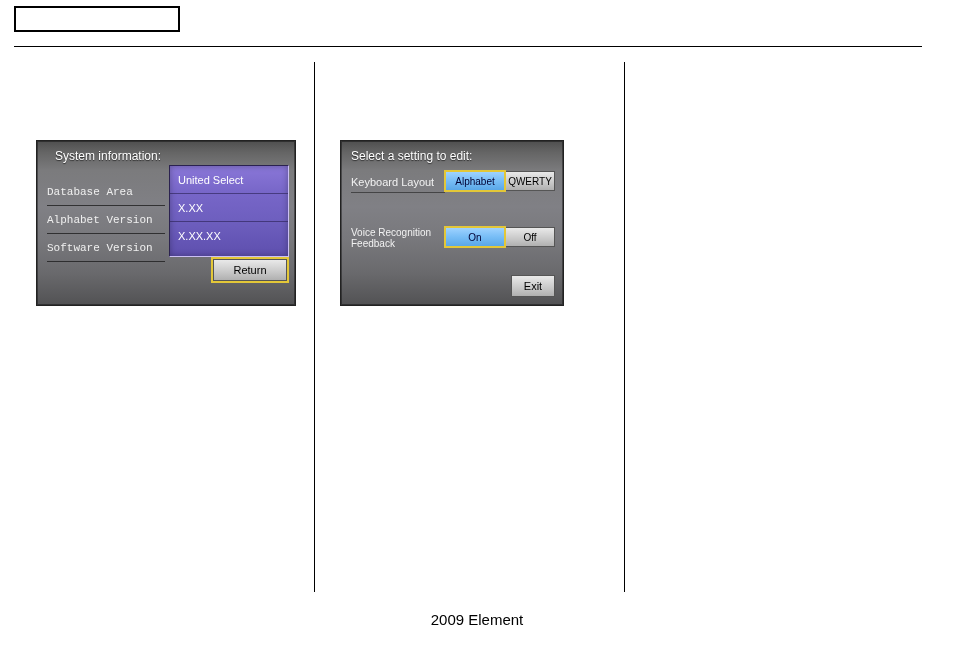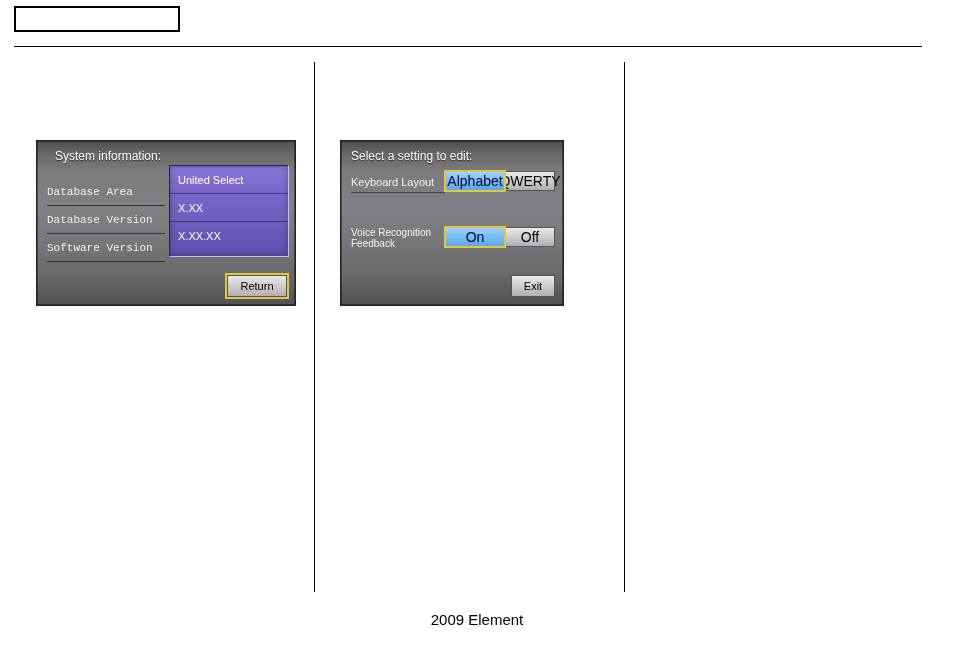--- a/index.html
+++ b/index.html
@@ -96,22 +96,22 @@
   .sysinfo-values .val {
     height: 28px; line-height: 16px;
     padding: 6px 8px 0 8px;
     color: #fff;
     font-size: 11px;
     border-bottom: 1px solid rgba(40,30,80,.6);
   }
   .sysinfo-values .val:last-child { border-bottom:none; }
   .return-btn {
     position: absolute;
-    right: 8px; bottom: 8px;
-    width: 60px; height: 22px;
+    right: 8px; bottom: 24px;
+    width: 74px; height: 22px;
     background: linear-gradient(180deg,#e9e9e9,#c8c8c8 60%,#b0b0b0);
     border: 1px solid #555;
     outline: 2px solid #e3c738;
     outline-offset: 0;
     color: #000;
     font-size: 11px;
     display:flex; align-items:center; justify-content:center;
     cursor: pointer;
   }
 
@@ -151,21 +151,21 @@
   .setting-row.row-voice .rlabel { line-height: 11px; font-size: 10px; align-items: flex-start; padding-top:0; border-bottom:none;}
   .toggle-pair {
     display:flex;
     width: 110px;
   }
   .toggle-btn {
     height: 20px;
     border: 1px solid #555;
     background: linear-gradient(180deg,#e9e9e9,#c8c8c8 60%,#b0b0b0);
     color:#000;
-    font-size:14px;
+    font-size:10px;
     display:flex; align-items:center; justify-content:center;
     cursor:pointer;
   }
   .toggle-btn.sel {
     background: linear-gradient(180deg,#9ed2ff 0%,#77bdf6 50%,#5aa7e7 100%);
     color:#003;
     outline: 2px solid #e3c738;
     outline-offset: -1px;
     position: relative;
     z-index: 1;
@@ -209,21 +209,21 @@
 <div class="vsep one"></div>
 <div class="vsep two"></div>
 
 <div class="columns">
 
   <div class="col">
     <div class="panel">
       <div class="title">System information:</div>
       <div class="sysinfo-labels">
         <div class="lbl">Database Area</div>
-        <div class="lbl">Database Version</div>
+        <div class="lbl">Alphabet Version</div>
         <div class="lbl">Software Version</div>
       </div>
       <div class="sysinfo-values">
         <div class="val">United Select</div>
         <div class="val">X.XX</div>
         <div class="val">X.XX.XX</div>
       </div>
       <div class="return-btn">Return</div>
     </div>
   </div>

